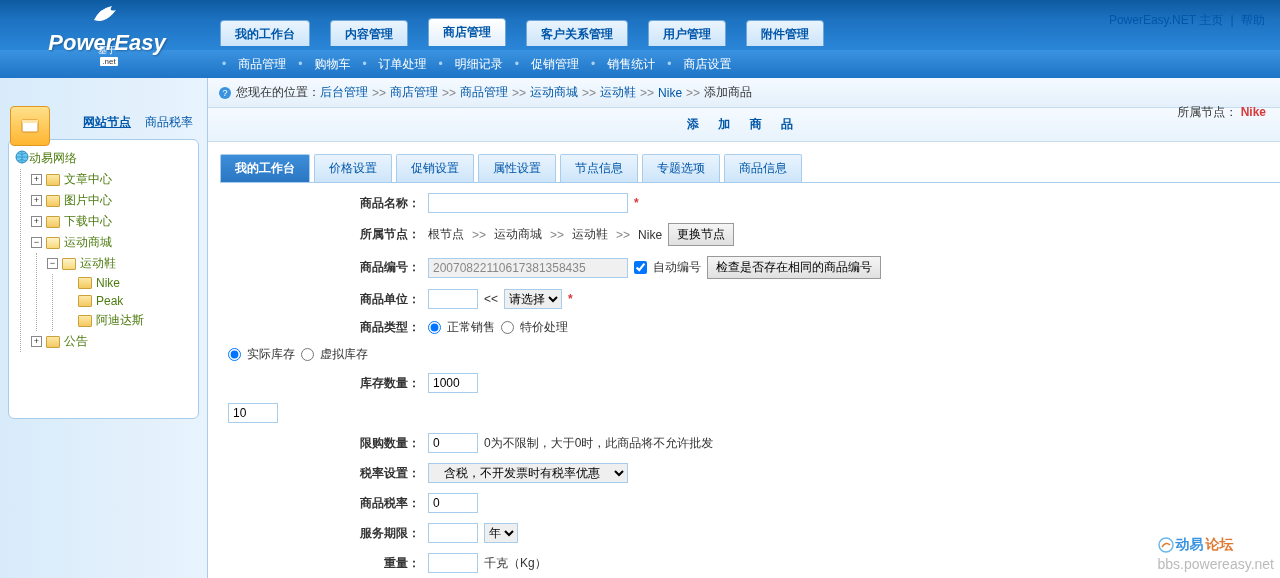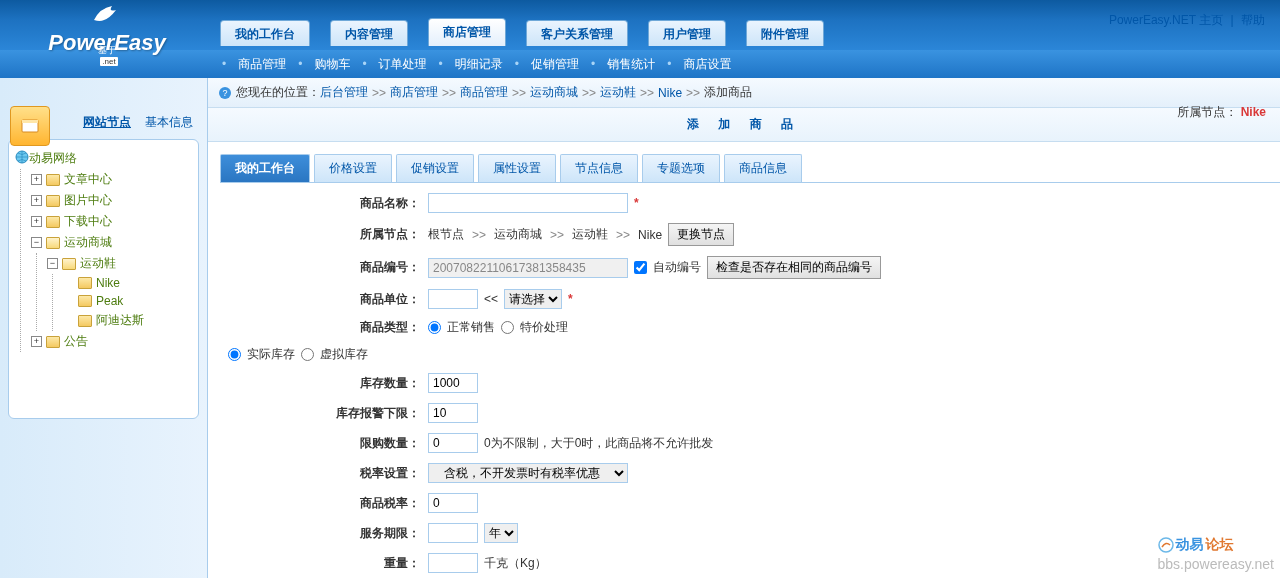--- a/index.html
+++ b/index.html
@@ -129,21 +129,21 @@
 
   <div class="sidebar">
     <div class="sidebar-icon-box">
       <svg viewBox="0 0 24 24">
           <rect x="4" y="6" width="16" height="12" rx="1" fill="#fff" stroke="#d88a20"></rect>
           <rect x="4" y="6" width="16" height="3" fill="#ffe6a8"></rect>
         </svg>
     </div>
     <div class="sidebar-tabs">
       <span class="sidebar-tab active">网站节点</span>
-      <span class="sidebar-tab">基本信息</span>
+      <span class="sidebar-tab">商品税率</span>
     </div>
     <div class="tree">
       <div class="tree-node">
         <span class="globe-icon"><svg viewBox="0 0 14 14">
               <circle cx="7" cy="7" r="6" fill="#6cc8f0" stroke="#2a8cc0"></circle>
               <path d="M1 7 h12 M7 1 v12 M3 3 Q7 6 11 3 M3 11 Q7 8 11 11" stroke="#2a8cc0" fill="none" stroke-width="0.7"></path>
             </svg></span>
         <span class="tree-label">动易网络</span>
       </div>
       <div class="tree-children tree-line">
@@ -302,21 +302,20 @@
         </div>
 
       <div class="form-row">
           <div class="form-label">库存数量：</div>
         <div class="form-value">
             <input type="text" style="width: 50px;" value="1000">
           </div>
         </div>
 
       <div class="form-row">
-          <div class="form-label">库存报警下限：</div>
         <div class="form-value">
             <input type="text" style="width: 50px;" value="10">
           </div>
         </div>
 
       <div class="form-row">
           <div class="form-label">限购数量：</div>
         <div class="form-value">
             <input type="text" style="width: 50px;" value="0">
           <span class="hint">0为不限制，大于0时，此商品将不允许批发</span>

